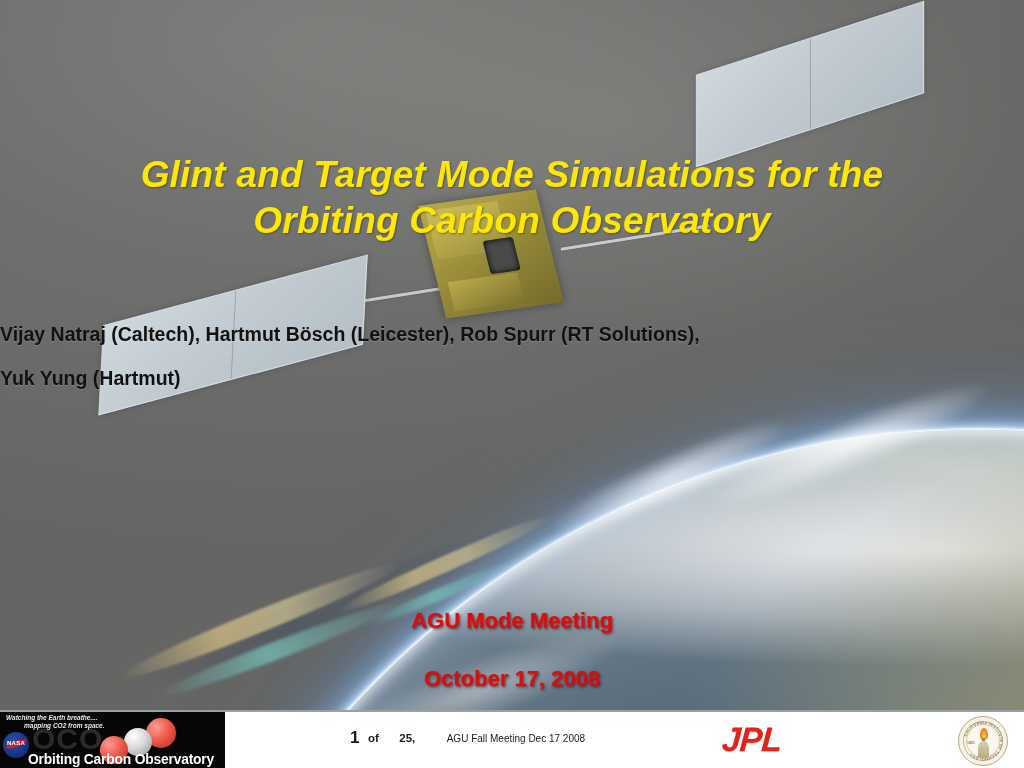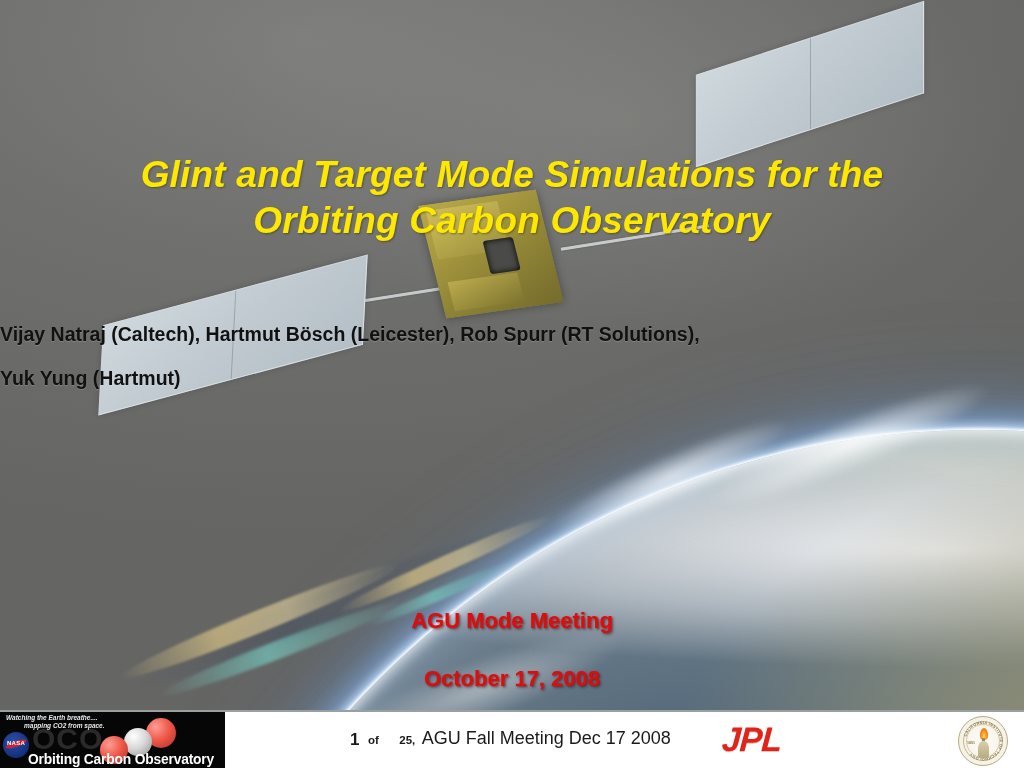--- a/index.html
+++ b/index.html
@@ -205,21 +205,21 @@
   .bond.b1{left:144px;top:22px;width:14px;transform:rotate(-26deg);}
   .bond.b2{left:118px;top:33px;width:14px;transform:rotate(-26deg);}
 
   .pagefoot{
     position:absolute;left:350px;top:16px;
     color:#1a1a1a;white-space:nowrap;
   }
   .pagefoot .num{font-size:17px;font-weight:bold;vertical-align:-1px;}
   .pagefoot .of{font-size:11.5px;font-weight:bold;margin-left:4px;}
   .pagefoot .tot{font-size:11.5px;font-weight:bold;margin-left:16px;}
-  .pagefoot .meet{font-size:18px;margin-left:2px;}
+  .pagefoot .meet{font-size:10px;margin-left:27px;}
 
   .jpl{
     position:absolute;left:722px;top:10px;
     color:#e2231a;font-weight:bold;font-style:italic;
     font-size:34px;line-height:34px;letter-spacing:-1px;
     transform:skewX(-4deg);
     text-shadow:0 1px 0 rgba(150,0,0,.25);
   }
 
   .seal{

